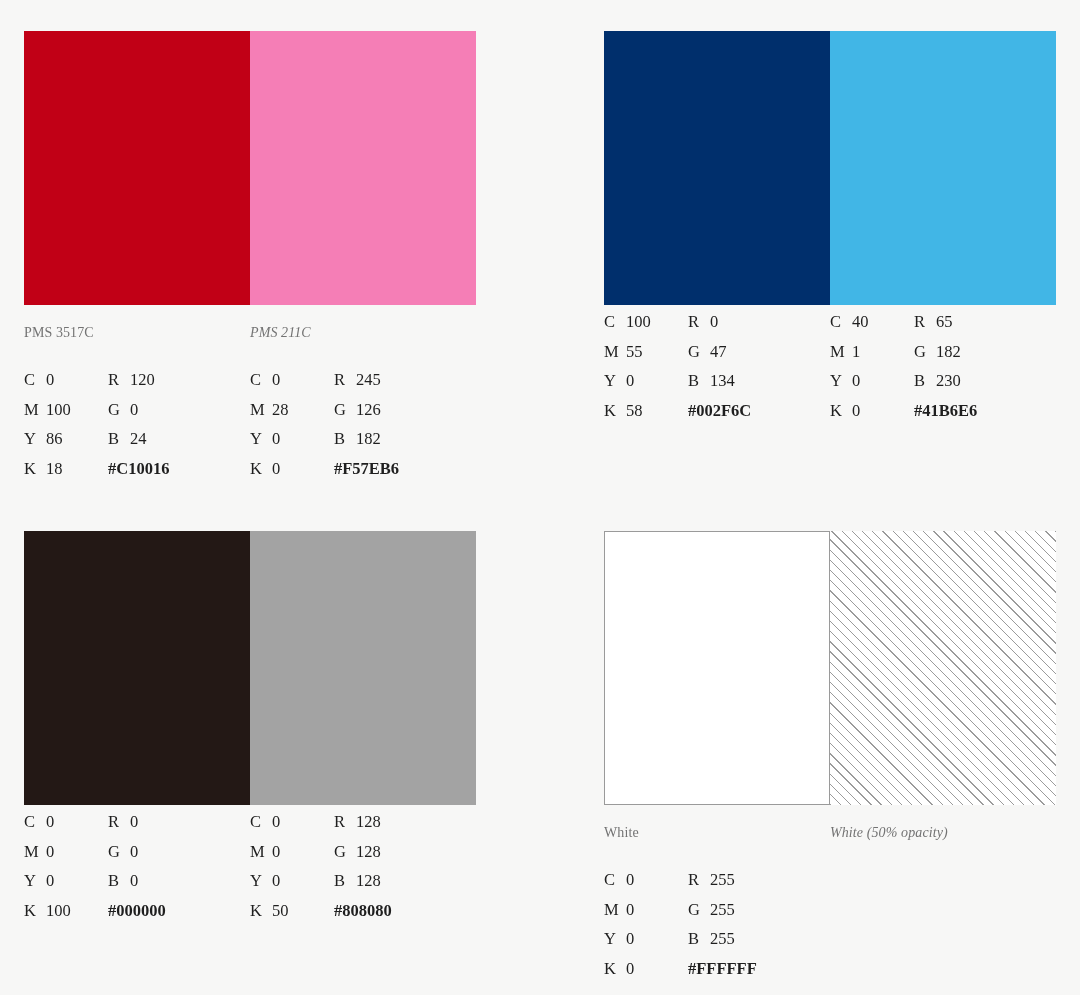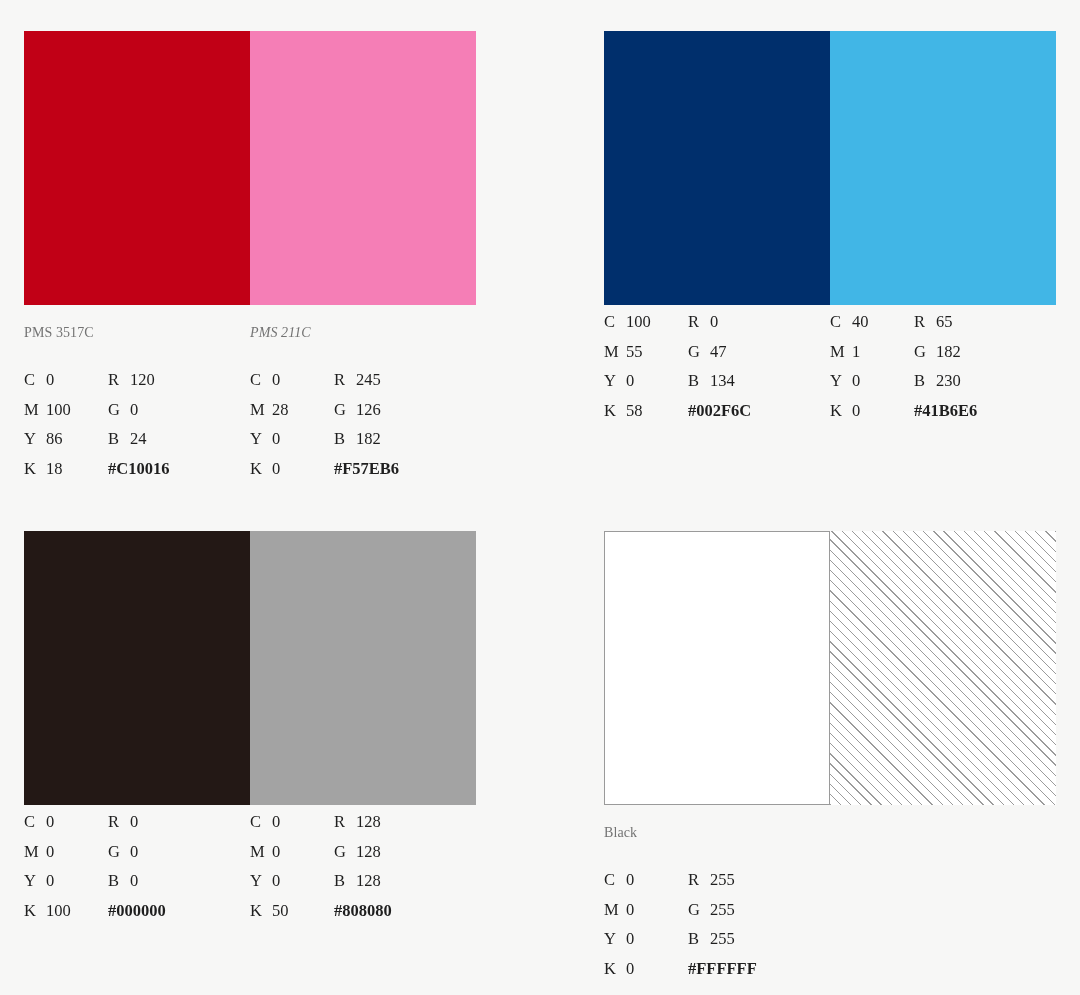--- a/index.html
+++ b/index.html
@@ -292,21 +292,22 @@
       </div>
     </div>
   </div>
 
   <div class="quadrant q-br">
     <div class="swatch-pair">
       <div class="swatch bordered" id="sw-3-0"></div>
       <div class="swatch hatched" id="sw-3-1"></div>
     </div>
     <div class="labels">
-      <div class="swatch-label col-a">Black</div>
+      <div class="swatch-label col-a">White</div>
+      <div class="swatch-label col-b">White (50% opacity)</div>
     </div>
     <div class="values">
       <div class="value-block col-a">
         <div class="value-row">
           <span class="vcell k-proc">C</span>
           <span class="vcell v-proc">0</span>
           <span class="vcell k-rgb">R</span>
           <span class="vcell v-rgb">255</span>
         </div>
         <div class="value-row">

